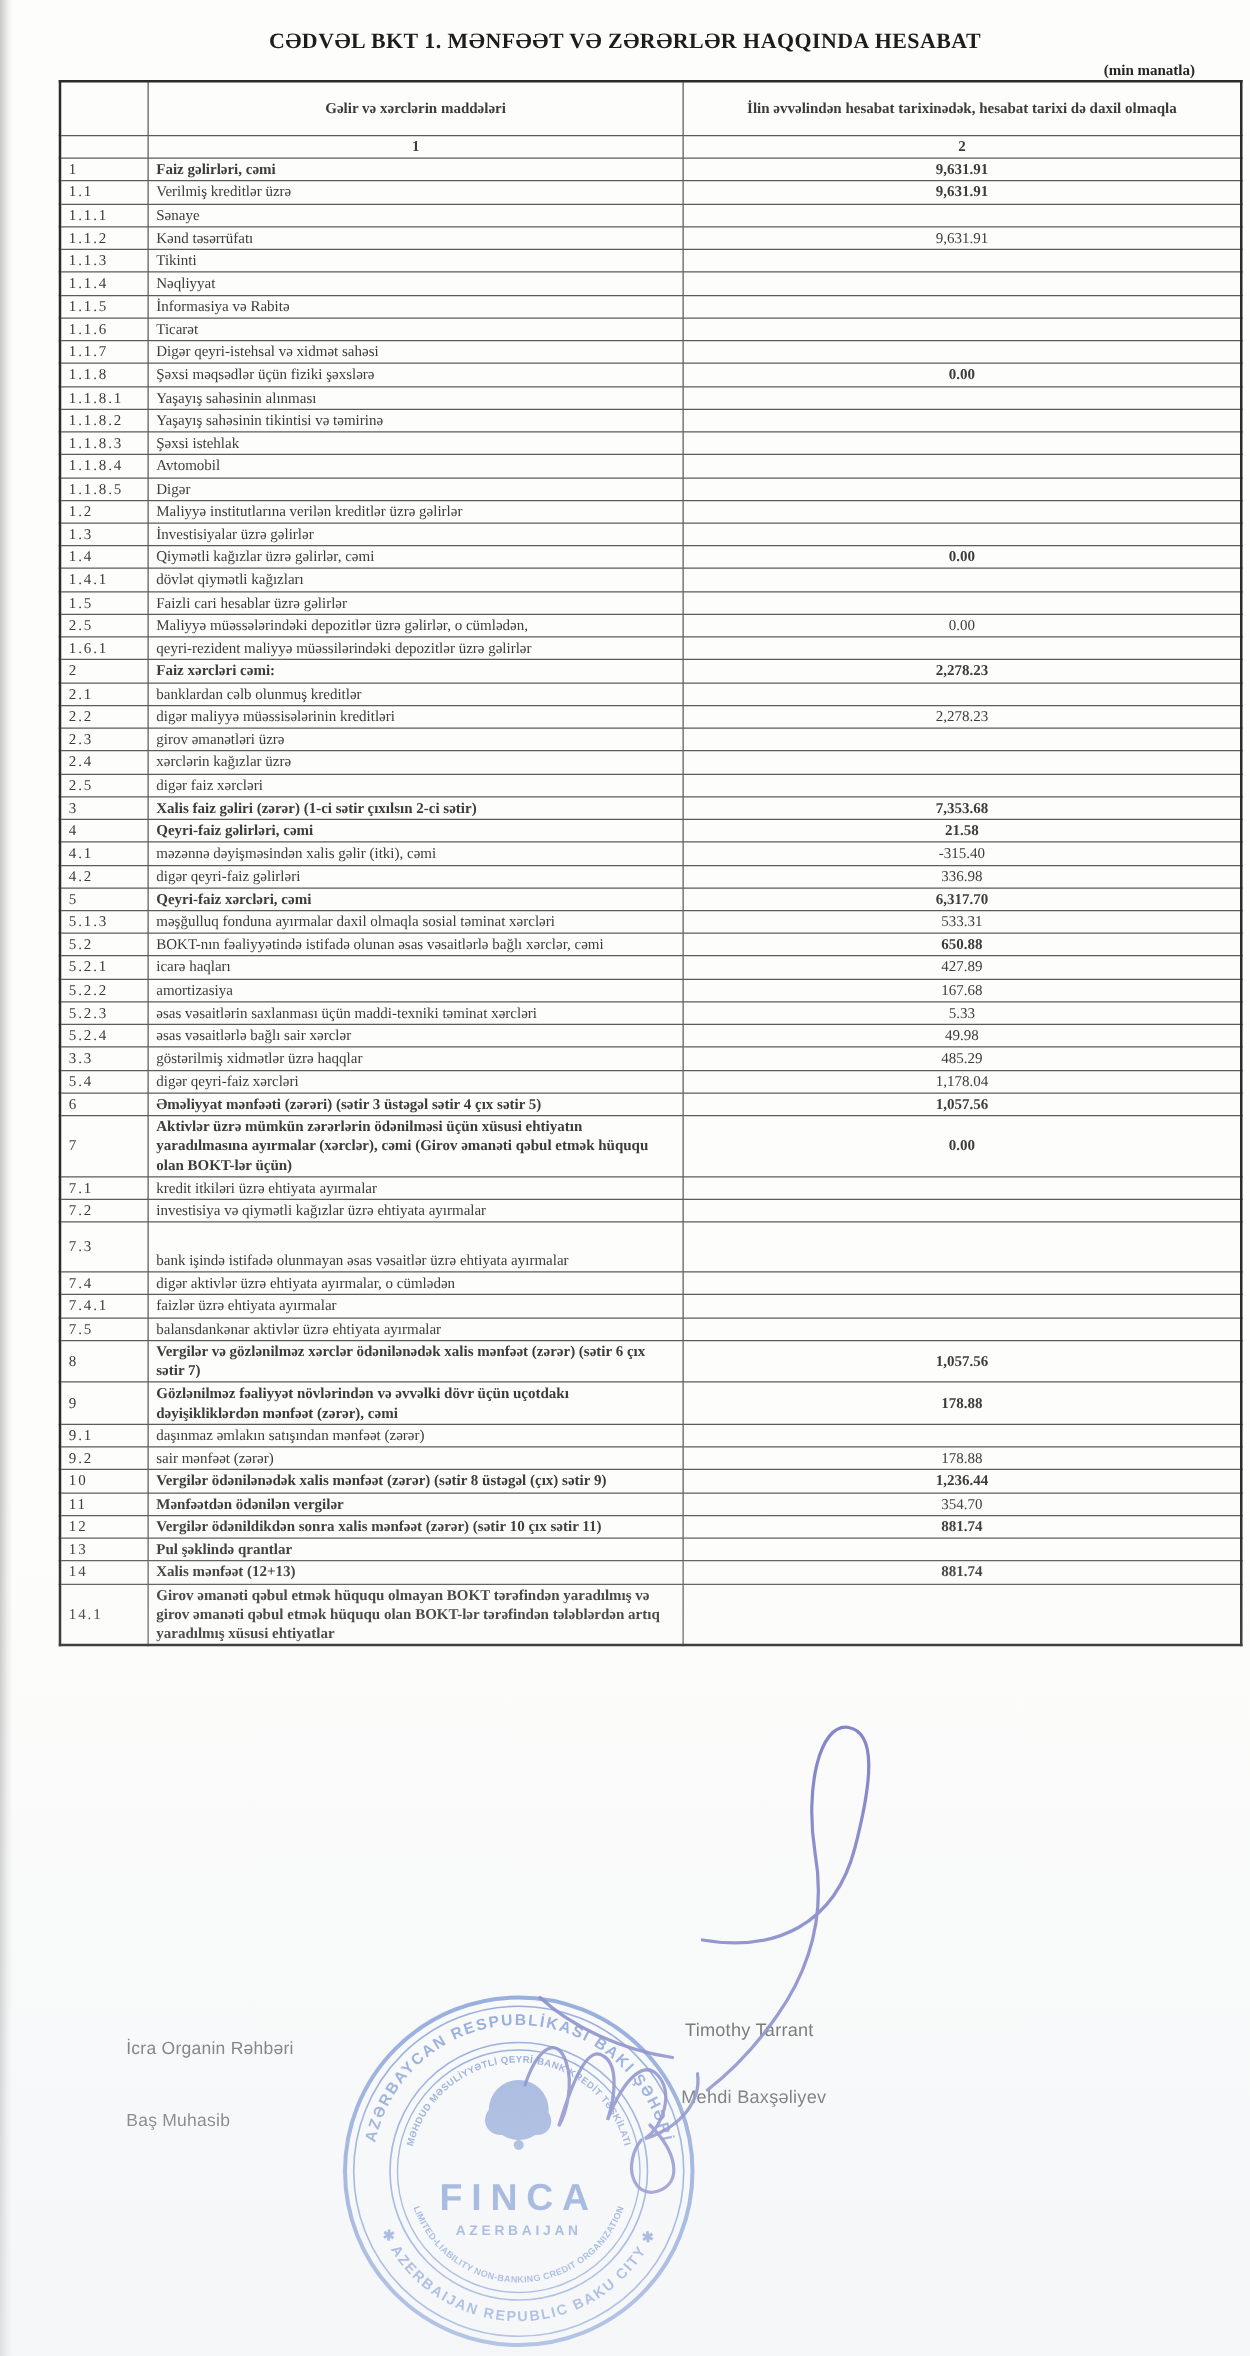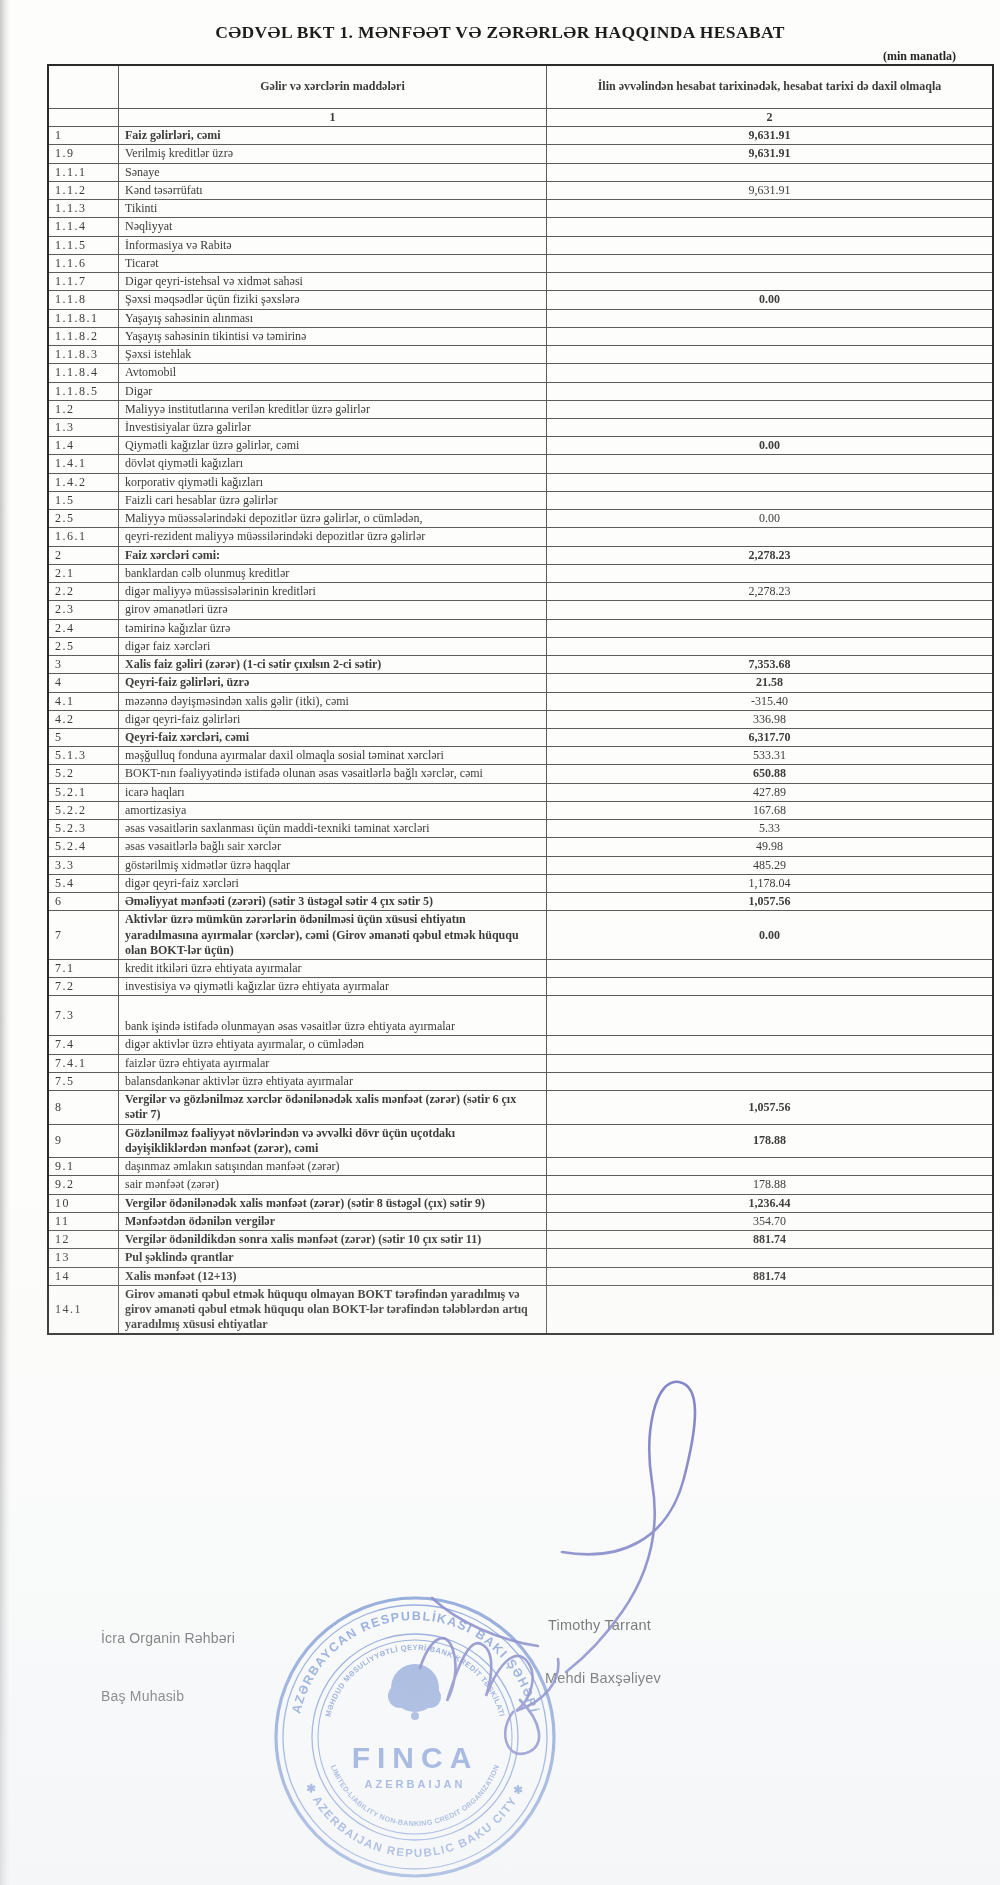--- a/index.html
+++ b/index.html
@@ -77,21 +77,21 @@
           <td class="no-cell idx"></td>
           <td class="idx">1</td>
           <td class="idx idx-shade value-cell">2</td>
         </tr>
       <tr>
             <td class="no-cell">1</td>
             <td class="label-cell b">Faiz gəlirləri, cəmi</td>
             <td class="value-cell b shade">9,631.91</td>
           </tr>
           <tr>
-            <td class="no-cell">1.9</td>
+            <td class="no-cell">1.1</td>
             <td class="label-cell">Verilmiş kreditlər üzrə</td>
             <td class="value-cell b shade">9,631.91</td>
           </tr>
           <tr>
             <td class="no-cell">1.1.1</td>
             <td class="label-cell">Sənaye</td>
             <td class="value-cell"></td>
           </tr>
           <tr>
             <td class="no-cell">1.1.2</td>
@@ -167,25 +167,20 @@
             <td class="no-cell">1.4</td>
             <td class="label-cell">Qiymətli kağızlar üzrə gəlirlər, cəmi</td>
             <td class="value-cell b shade">0.00</td>
           </tr>
           <tr>
             <td class="no-cell">1.4.1</td>
             <td class="label-cell">dövlət qiymətli kağızları</td>
             <td class="value-cell"></td>
           </tr>
           <tr>
-            <td class="no-cell">1.4.2</td>
-            <td class="label-cell">korporativ qiymətli kağızları</td>
-            <td class="value-cell"></td>
-          </tr>
-          <tr>
             <td class="no-cell">1.5</td>
             <td class="label-cell">Faizli cari hesablar üzrə gəlirlər</td>
             <td class="value-cell"></td>
           </tr>
           <tr>
             <td class="no-cell">2.5</td>
             <td class="label-cell">Maliyyə müəssələrindəki depozitlər üzrə gəlirlər, o cümlədən,</td>
             <td class="value-cell">0.00</td>
           </tr>
           <tr>
@@ -208,36 +203,36 @@
             <td class="label-cell">digər maliyyə müəssisələrinin kreditləri</td>
             <td class="value-cell">2,278.23</td>
           </tr>
           <tr>
             <td class="no-cell">2.3</td>
             <td class="label-cell">girov əmanətləri üzrə</td>
             <td class="value-cell"></td>
           </tr>
           <tr>
             <td class="no-cell">2.4</td>
-            <td class="label-cell">təmirinə kağızlar üzrə</td>
+            <td class="label-cell">xərclərin kağızlar üzrə</td>
             <td class="value-cell"></td>
           </tr>
           <tr>
             <td class="no-cell">2.5</td>
             <td class="label-cell">digər faiz xərcləri</td>
             <td class="value-cell"></td>
           </tr>
           <tr>
             <td class="no-cell">3</td>
             <td class="label-cell b">Xalis faiz gəliri (zərər) (1-ci sətir çıxılsın 2-ci sətir)</td>
             <td class="value-cell b shade">7,353.68</td>
           </tr>
           <tr>
             <td class="no-cell">4</td>
-            <td class="label-cell b">Qeyri-faiz gəlirləri, üzrə</td>
+            <td class="label-cell b">Qeyri-faiz gəlirləri, cəmi</td>
             <td class="value-cell b shade">21.58</td>
           </tr>
           <tr>
             <td class="no-cell">4.1</td>
             <td class="label-cell">məzənnə dəyişməsindən xalis gəlir (itki), cəmi</td>
             <td class="value-cell">-315.40</td>
           </tr>
           <tr>
             <td class="no-cell">4.2</td>
             <td class="label-cell">digər qeyri-faiz gəlirləri</td>

